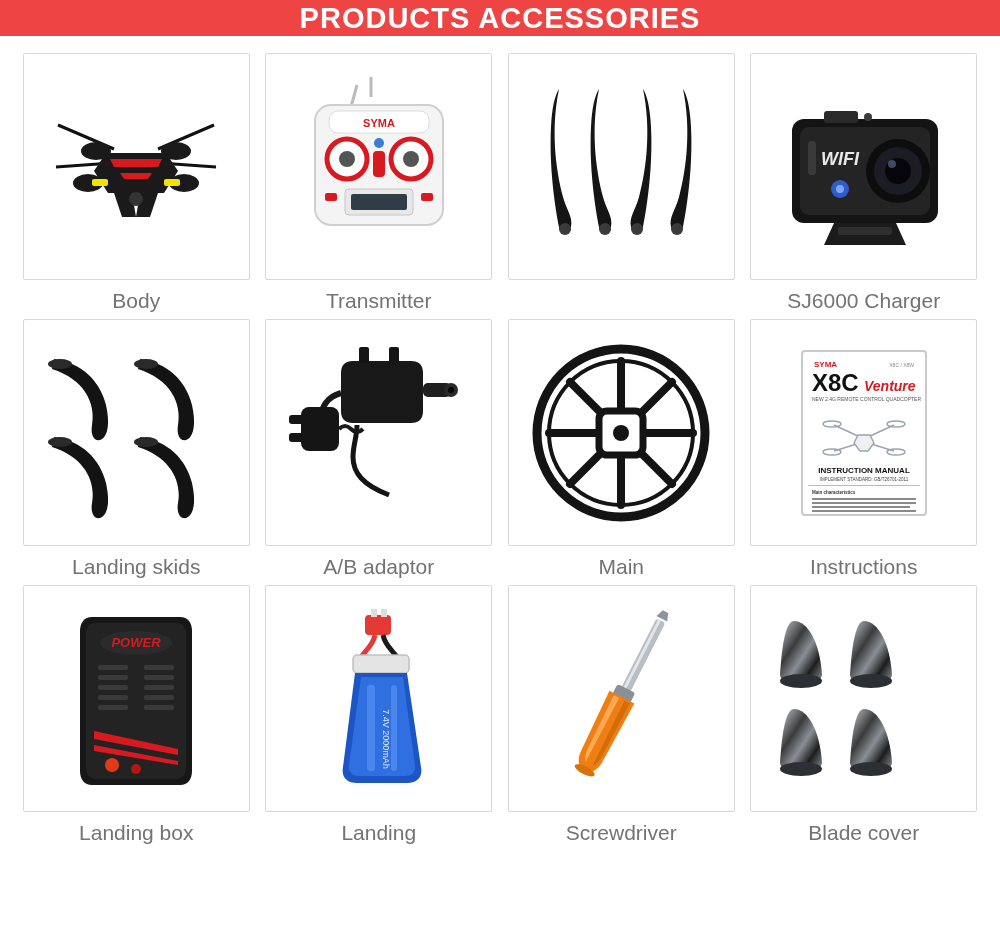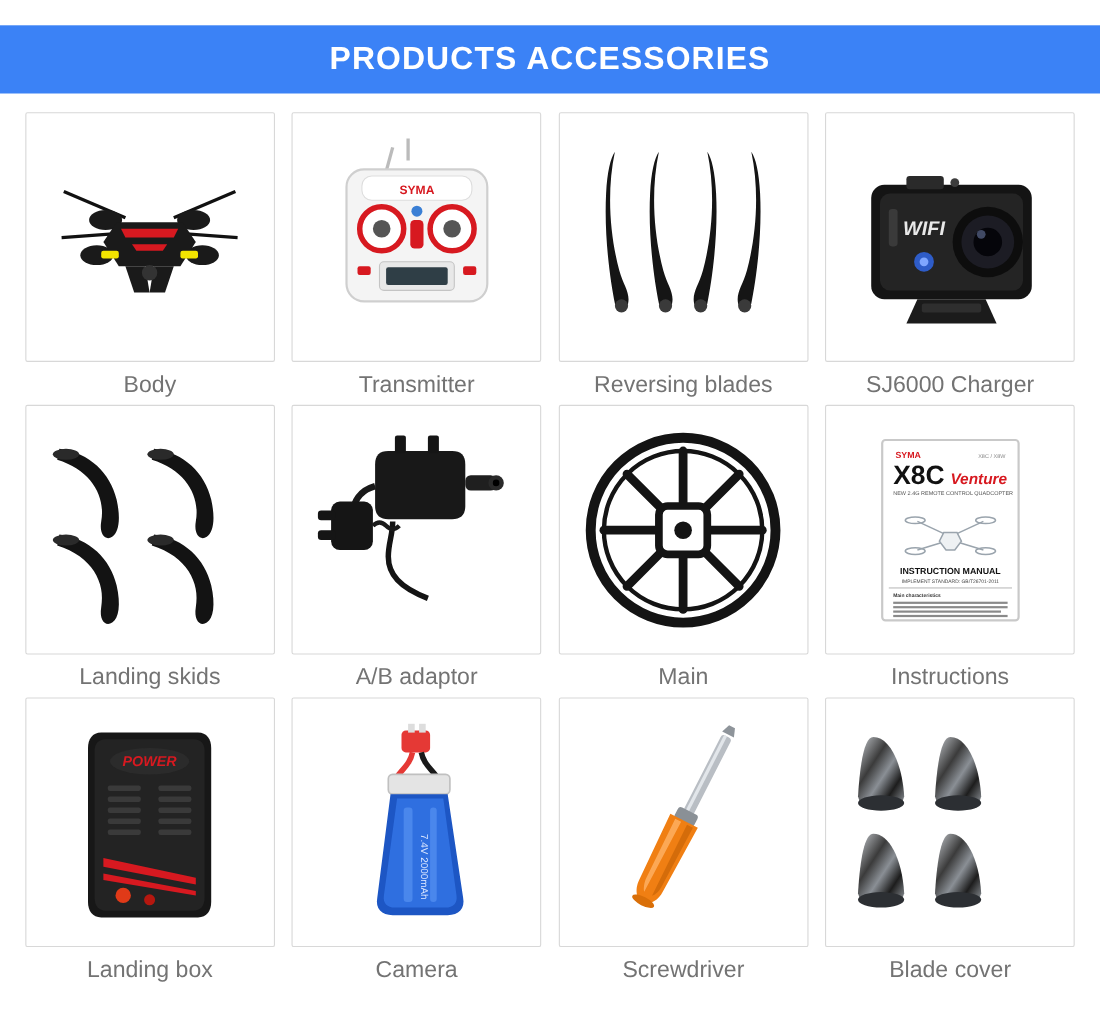--- a/index.html
+++ b/index.html
@@ -13,26 +13,25 @@
     font-family: "Liberation Sans", sans-serif;
     overflow: hidden;
   }
   .page {
     position: relative;
     width: 1000px;
     height: 927px;
     background: #ffffff;
   }
   .banner {
-    height: 62px;
-    background: #3b82f6;
+    height: 36px;
+    background: #ef4444;
     display: flex;
     align-items: center;
     justify-content: center;
-    margin-top: 23px;
   }
   .banner-title {
     color: #ffffff;
     font-size: 29px;
     font-weight: bold;
     letter-spacing: 1px;
     font-family: "Liberation Sans", sans-serif;
   }
   .grid {
     padding: 17px 20px 10px 20px;
@@ -150,21 +149,20 @@
             <path d="M162 22 C170 60 166 100 158 130 C154 144 148 150 150 160 C152 168 160 168 162 160 C166 140 172 100 170 60 C169 40 166 28 162 22 Z"></path>
           </g>
           <g fill="#3a3a3a">
             <circle cx="44" cy="162" r="6"></circle>
             <circle cx="84" cy="162" r="6"></circle>
             <circle cx="116" cy="162" r="6"></circle>
             <circle cx="156" cy="162" r="6"></circle>
           </g>
         </svg>
       </div>
-      <div class="caption">Reversing blades</div>
     </div>
 
     <div class="cell">
       <div class="thumb">
         <svg class="art" viewBox="0 0 200 200">
           <rect x="28" y="52" width="146" height="104" rx="12" fill="#141414"></rect>
           <rect x="36" y="60" width="130" height="88" rx="9" fill="#242424"></rect>
           <circle cx="134" cy="104" r="32" fill="#0d0d0d"></circle>
           <circle cx="134" cy="104" r="24" fill="#1c1c24"></circle>
           <circle cx="134" cy="104" r="13" fill="#05050a"></circle>
@@ -324,21 +322,21 @@
           <rect x="74" y="56" width="56" height="18" rx="4" fill="#e4e4e4" stroke="#c0c0c0" stroke-width="1.5"></rect>
           <path d="M76 74 L128 74 L142 168 C144 178 138 184 128 184 L78 184 C68 184 62 178 64 168 Z" fill="#1d56c4"></path>
           <path d="M82 78 L124 78 L136 166 C137 173 133 177 126 177 L80 177 C73 177 69 173 70 166 Z" fill="#2f6fe0"></path>
           <g fill="#5d97f5" opacity="0.6">
             <rect x="88" y="86" width="8" height="86" rx="3"></rect>
             <rect x="112" y="86" width="6" height="86" rx="3"></rect>
           </g>
           <text x="104" y="140" font-family="Liberation Sans, sans-serif" font-size="9" fill="#dfe9ff" text-anchor="middle" transform="rotate(90 104 140)">7.4V 2000mAh</text>
         </svg>
       </div>
-      <div class="caption">Camera</div>
+      <div class="caption">Landing</div>
     </div>
 
     <div class="cell">
       <div class="thumb">
         <svg class="art" viewBox="0 0 200 200">
           <g transform="rotate(27 100 100)">
             <rect x="95" y="12" width="10" height="78" rx="3" fill="#b9bec4"></rect>
             <rect x="97" y="12" width="3" height="78" fill="#e2e6ea"></rect>
             <path d="M94 10 L106 10 L103 2 L97 2 Z" fill="#8e949a"></path>
             <rect x="90" y="88" width="20" height="12" rx="3" fill="#8a9096"></rect>

